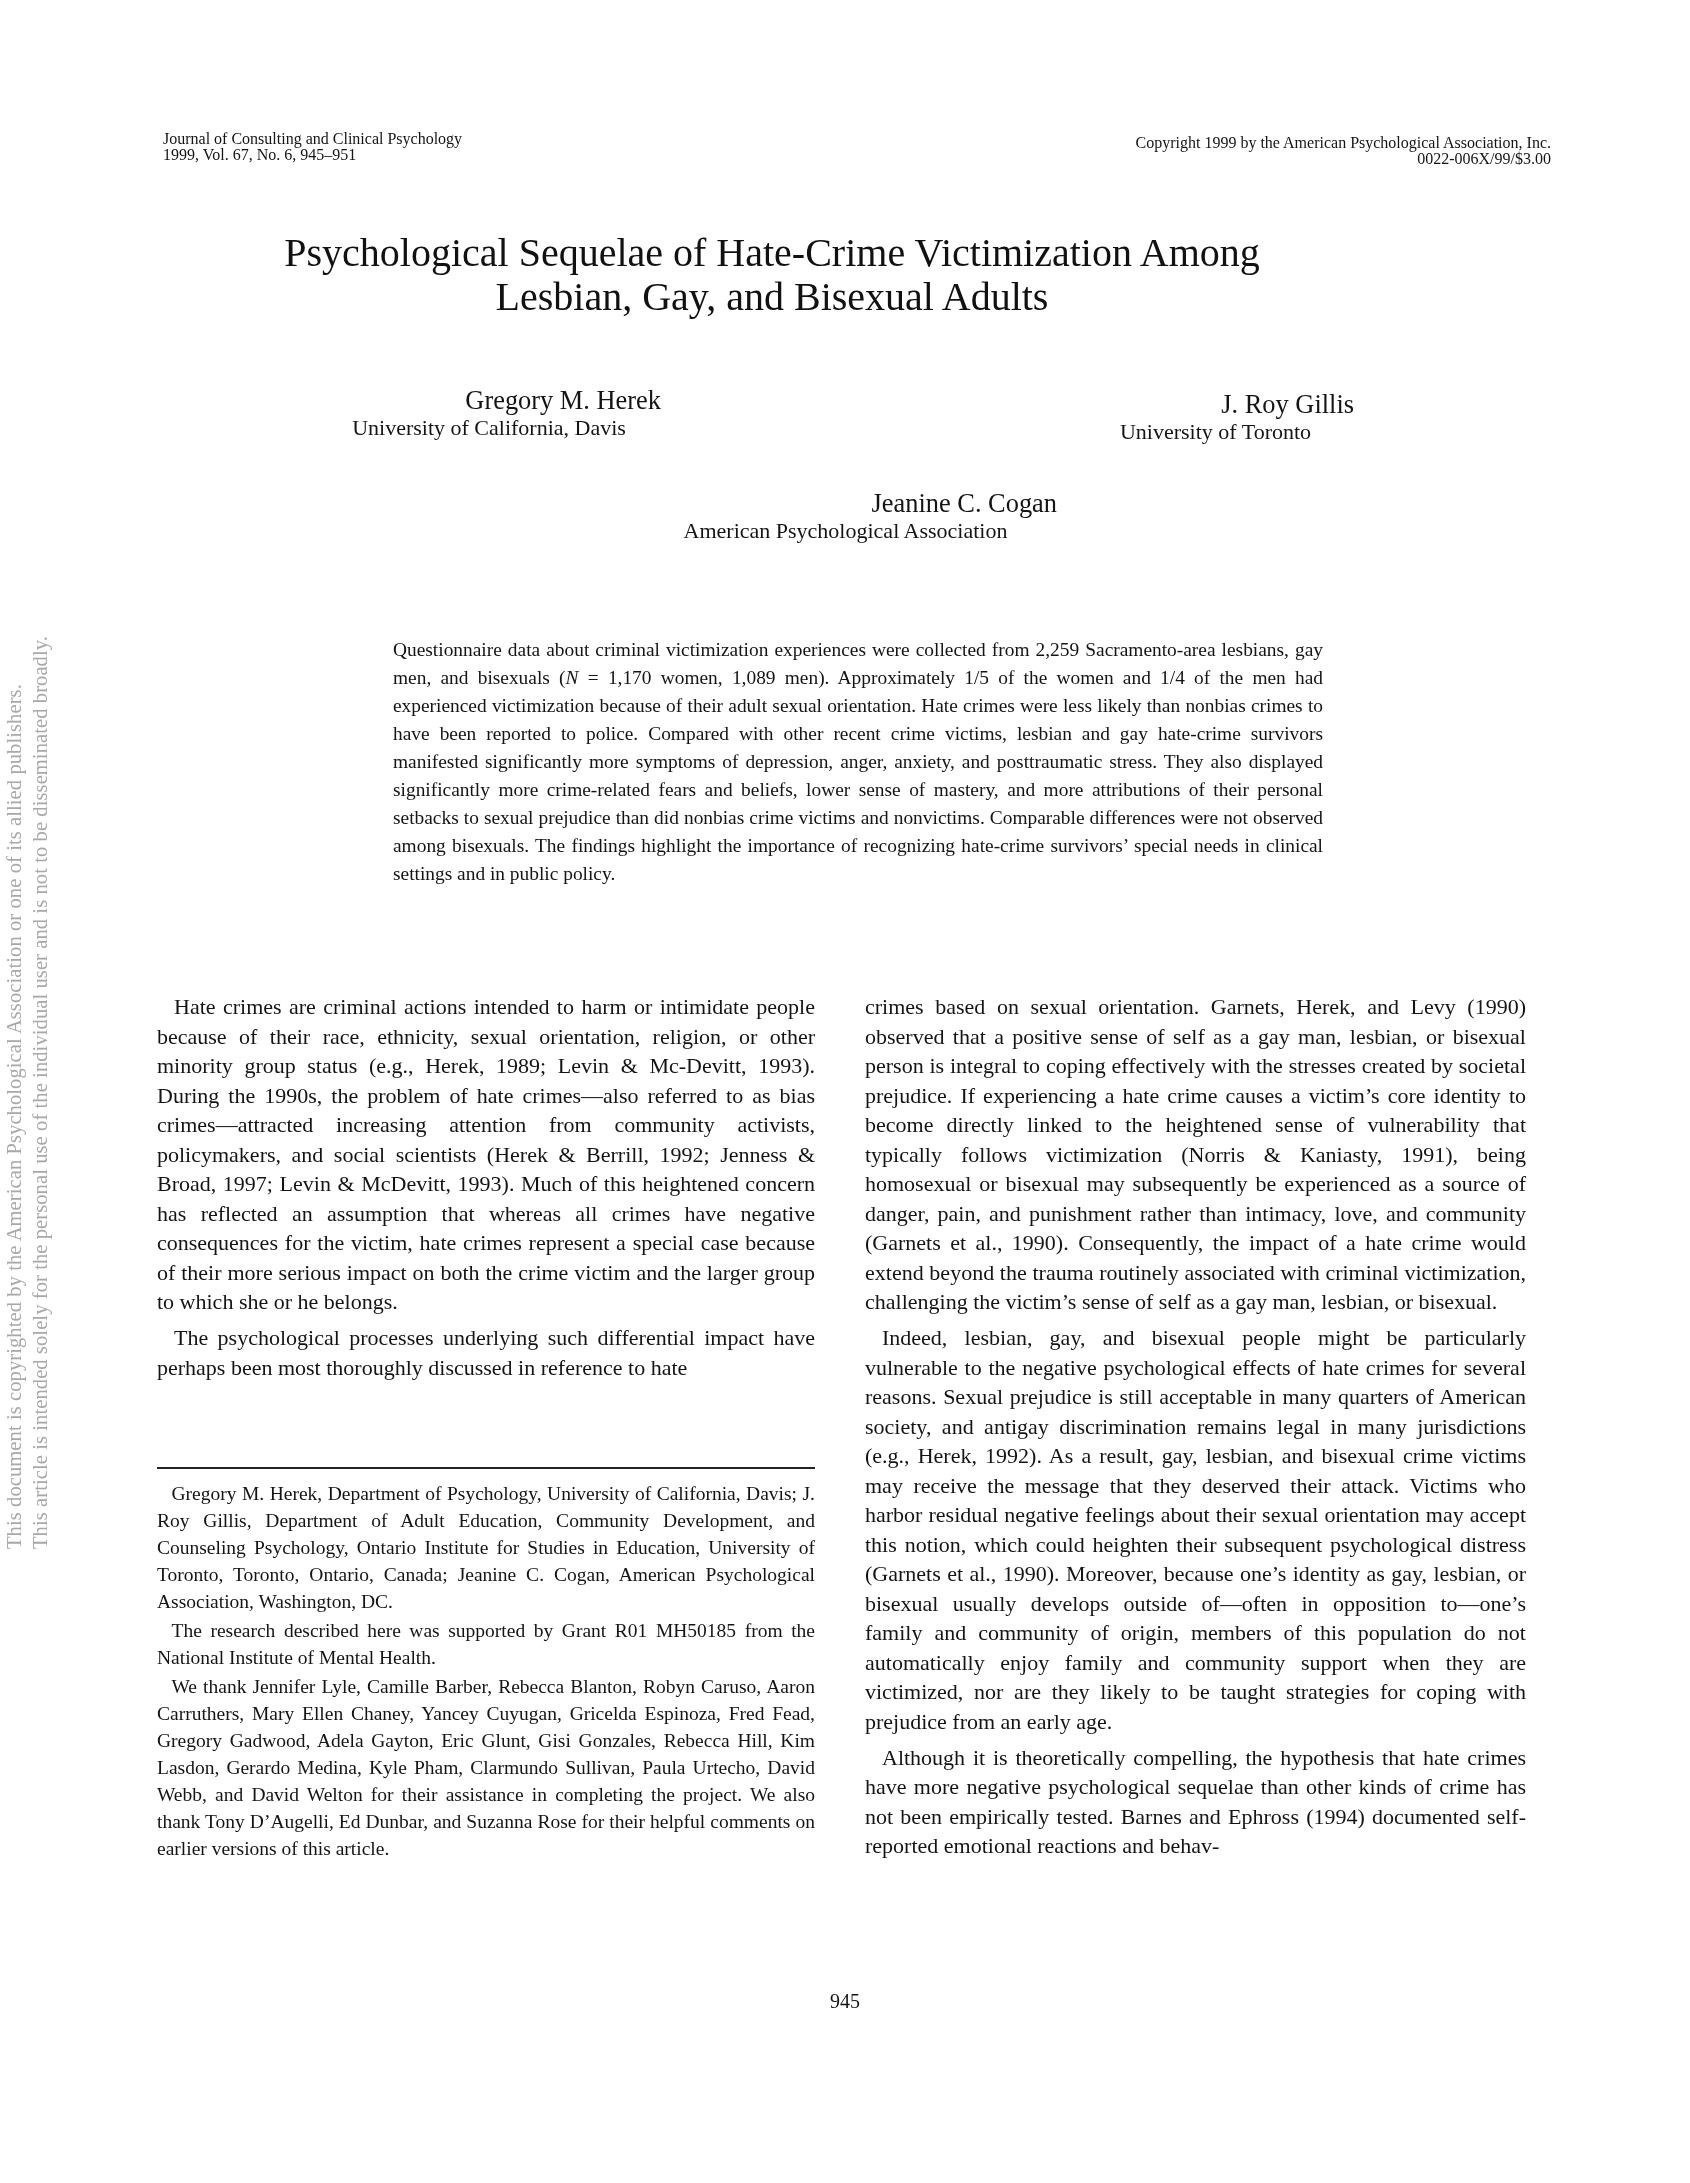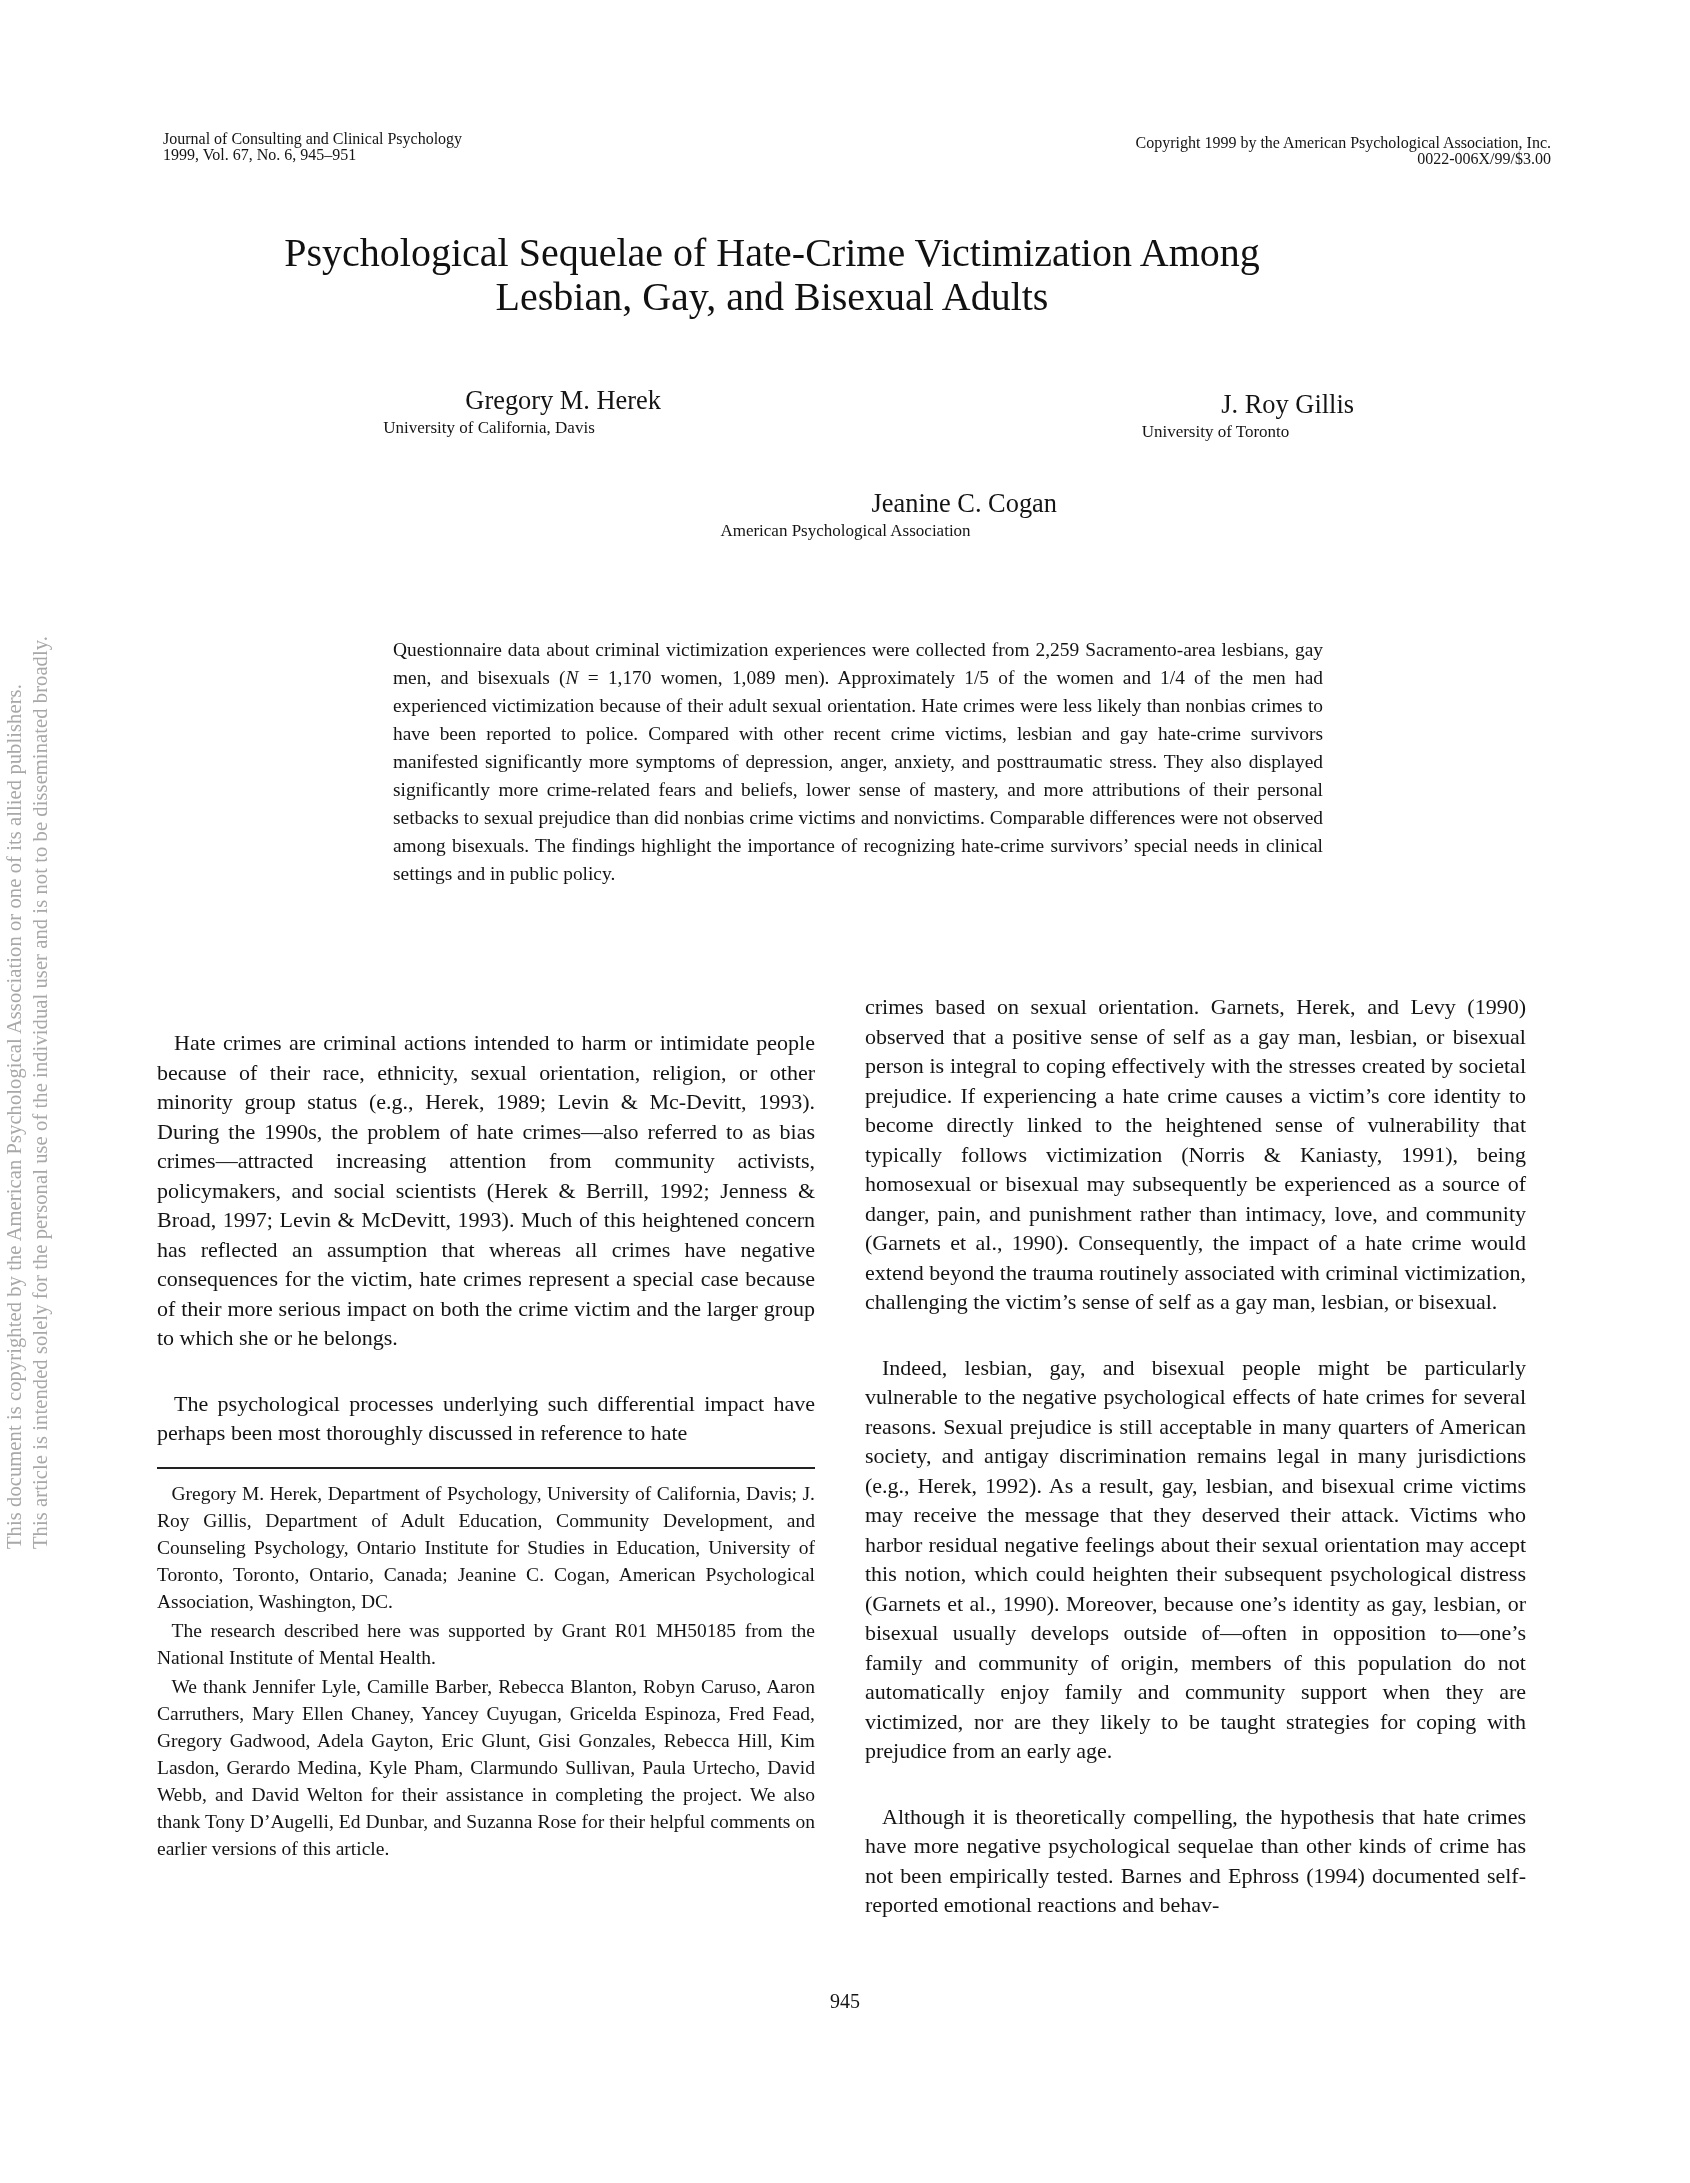--- a/index.html
+++ b/index.html
@@ -21,36 +21,36 @@
 
   .running-left { left: 163px; top: 131px; font-size: 16px; line-height: 16px; }
   .running-right { right: 139px; top: 135px; font-size: 16px; line-height: 16px; text-align: right; }
 
   .title {
     left: 0; width: 1544px; top: 231px; text-align: center;
     font-size: 40px; line-height: 44px; color: #111;
   }
   .author { text-align: center; }
   .author .name { font-size: 26.4px; line-height: 29px; text-align: right; }
-  .author .aff { font-size: 17px; line-height: 25px; }
+  .author .aff { font-size: 22px; line-height: 25px; }
   .author-1 { left: 317px; width: 344px; top: 386px; }
   .author-2 { left: 1077px; width: 277px; top: 390px; }
   .author-3 { left: 634px; width: 423px; top: 489px; }
 
   .abstract {
     left: 379px; width: 930px; top: 636px;
     font-size: 19.4px; line-height: 28px; text-align: justify; margin-left: 14px;
   }
   .body-col {
     position: absolute; font-size: 22px; line-height: 29.5px; text-align: justify;
   }
   .col-left { left: 157px; width: 658px; top: 992px; }
   .col-right { left: 865px; width: 661px; top: 992px; }
   .body-col p { margin: 0 0 0 0; text-indent: 0; }
-  .body-col p.ind { text-indent: 17px; margin-top: 36px; }
+  .body-col p.ind { text-indent: 17px; }
   .body-col p + p { margin-top: 6.6px; }
 
   .footnote-rule {
     left: 157px; top: 1467px; width: 658px; height: 0; border-top: 2px solid #222;
   }
   .footnotes {
     left: 157px; width: 658px; top: 1480px;
     font-size: 19.5px; line-height: 27px; text-align: justify;
   }
   .footnotes p { margin: 0; text-indent: 14.5px; font-family: Liberation Serif, serif; }

